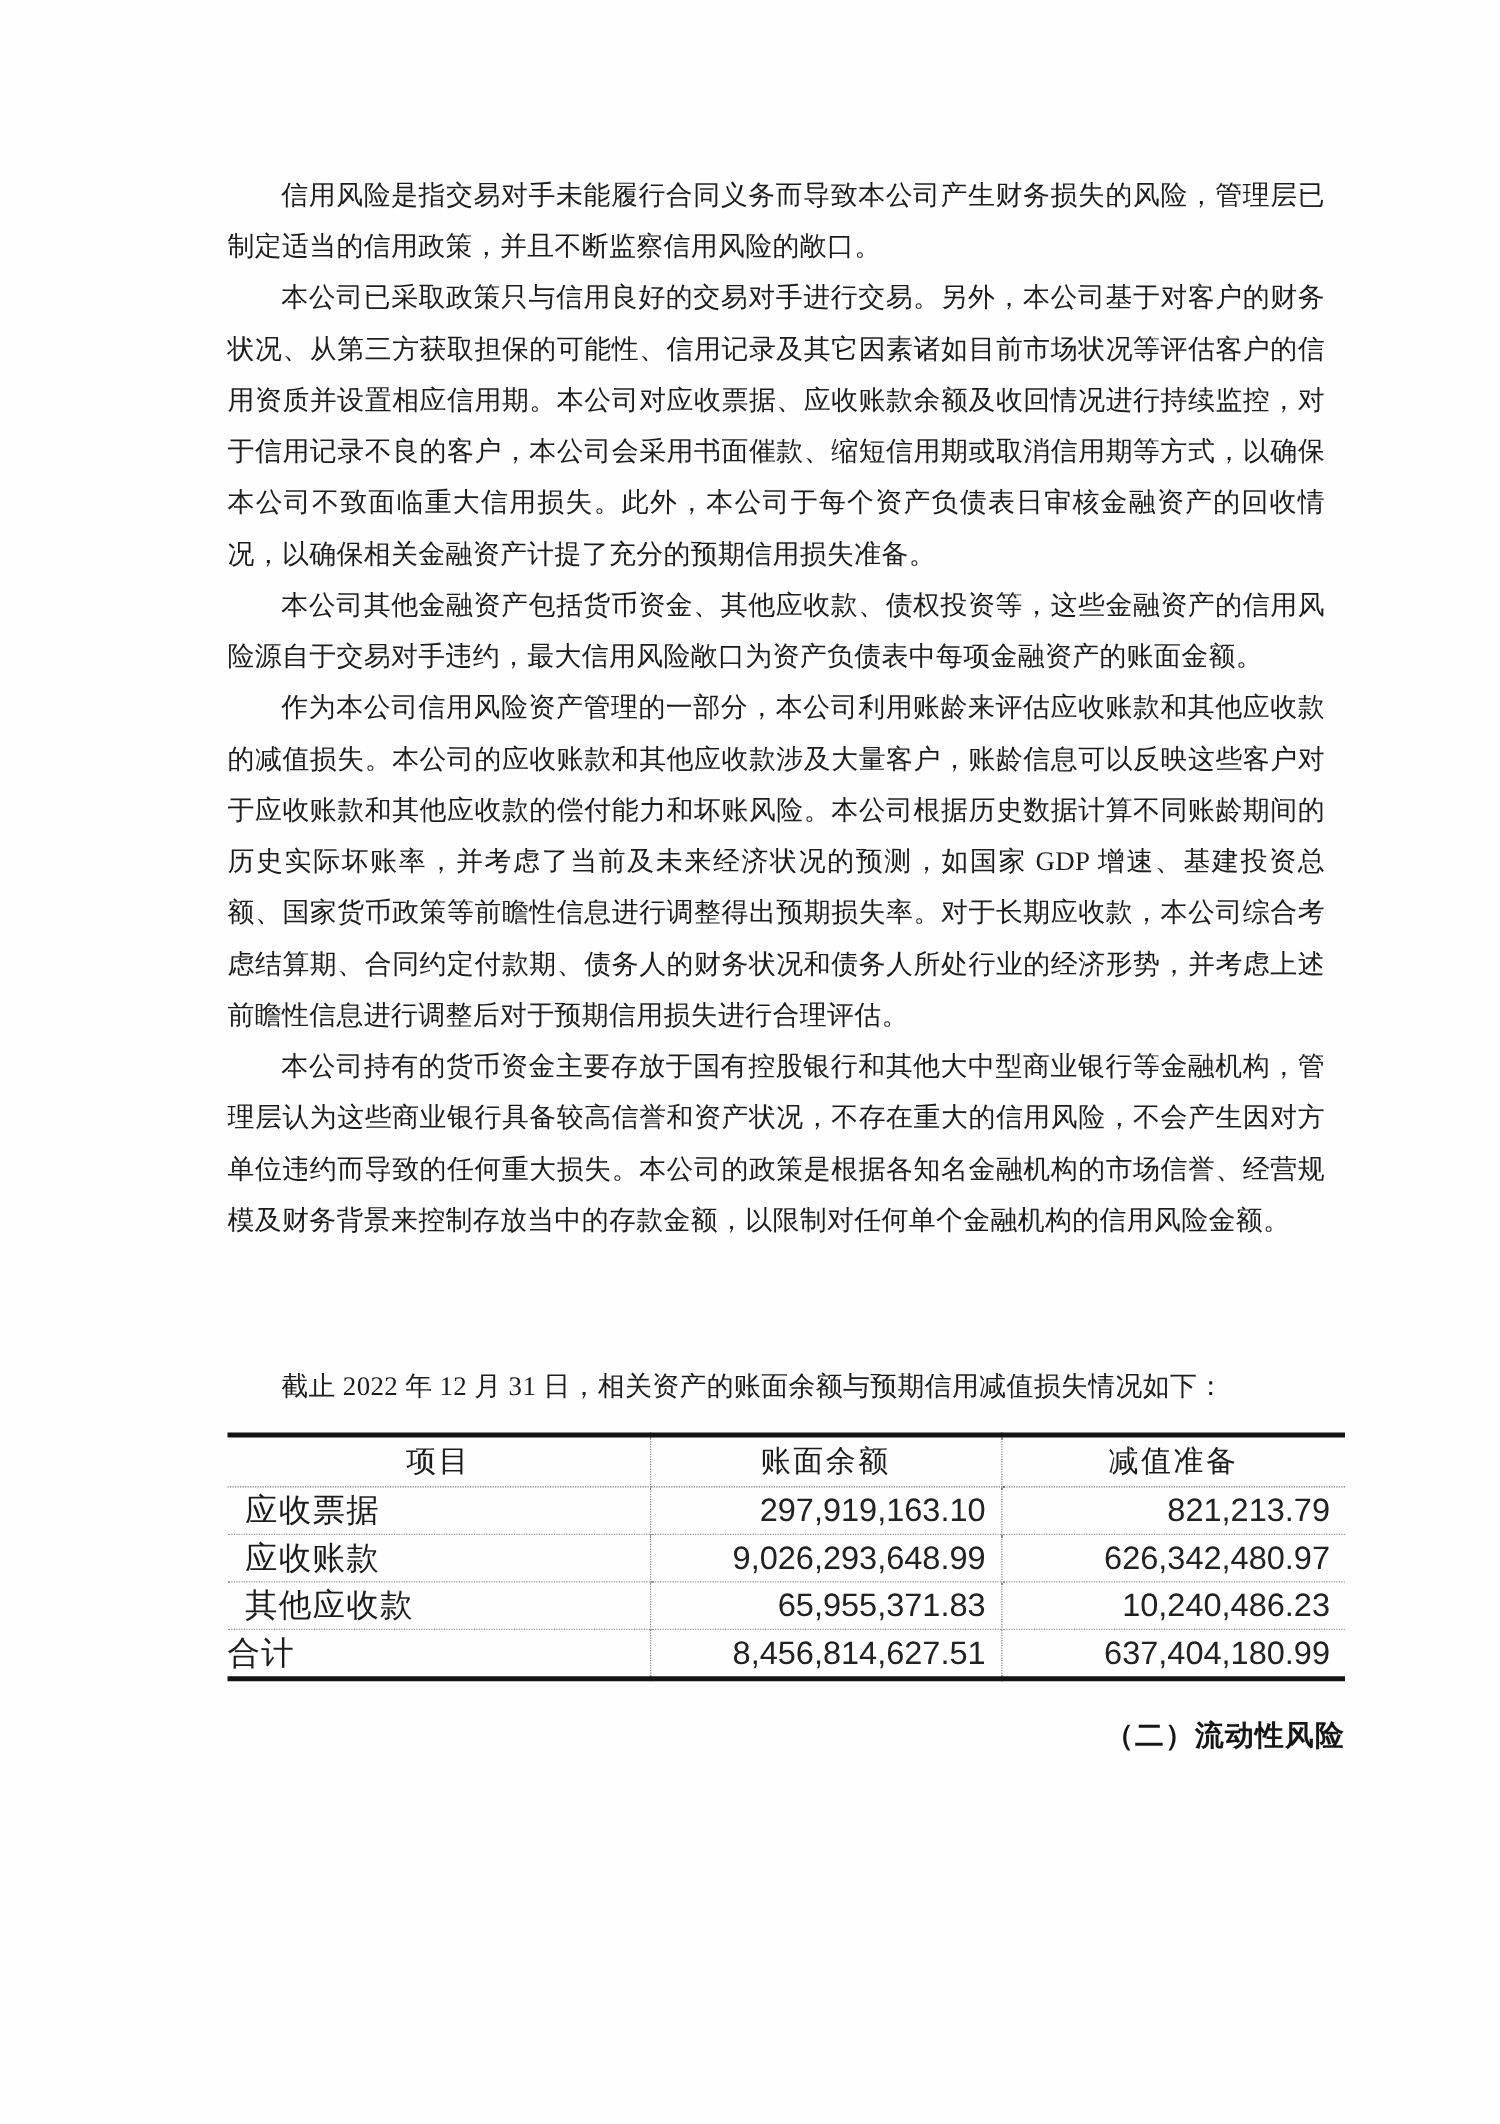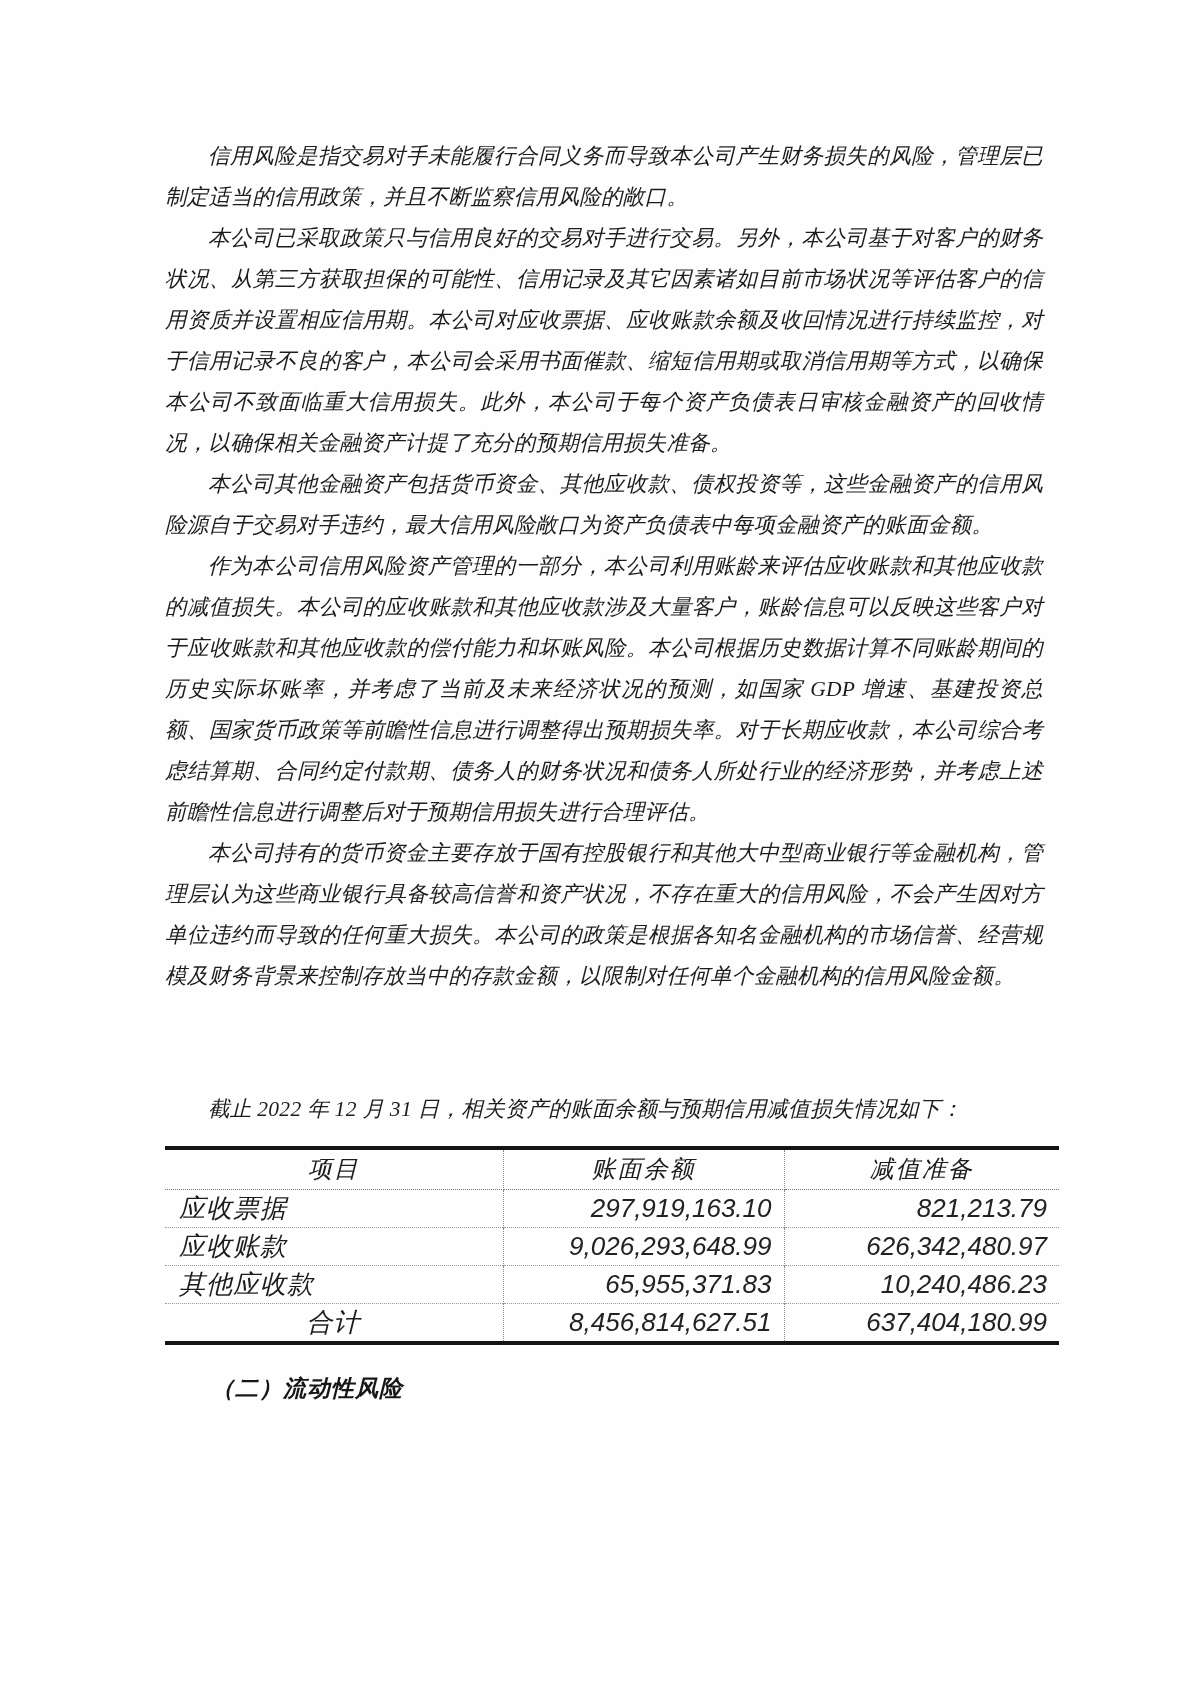--- a/index.html
+++ b/index.html
@@ -8,24 +8,23 @@
     position: relative;
     width: 1200px;
     height: 1699px;
     background: #fefefe;
     font-family: "Liberation Serif", serif;
     color: #1c1c1c;
     overflow: hidden;
   }
   .content {
     position: absolute;
-    left: 165px;
+    left: 182px;
     top: 136px;
     width: 894px;
-    font-style: italic;
   }
   p.body-text {
     margin: 0;
     width: 878px;
     font-size: 21.5px;
     line-height: 41px;
     text-align: justify;
     text-justify: inter-ideograph;
     text-indent: 2em;
     letter-spacing: 0.3px;
@@ -61,30 +60,31 @@
     letter-spacing: 1px;
   }
   td.cell-num {
     font-family: "Liberation Sans", sans-serif;
     font-size: 19.5px;
     text-align: right;
     padding-right: 12px;
     color: #222;
   }
   tr.total-row td.cell-item {
-    text-align: center;
+    text-align: left;
     padding-left: 0;
   }
   h3.section-heading {
     margin: 28px 0 4px 0;
     font-size: 23px;
     font-weight: 700;
     text-indent: 2em;
     letter-spacing: 1px;
     color: #161616;
+    text-align: right;
   }
   p.liquidity { margin-top: 15px; }
 </style>
 </head>
 <body>
 
 <div class="page">
   <div class="content">
 
     <p class="body-text">信用风险是指交易对手未能履行合同义务而导致本公司产生财务损失的风险，管理层已制定适当的信用政策，并且不断监察信用风险的敞口。</p>

